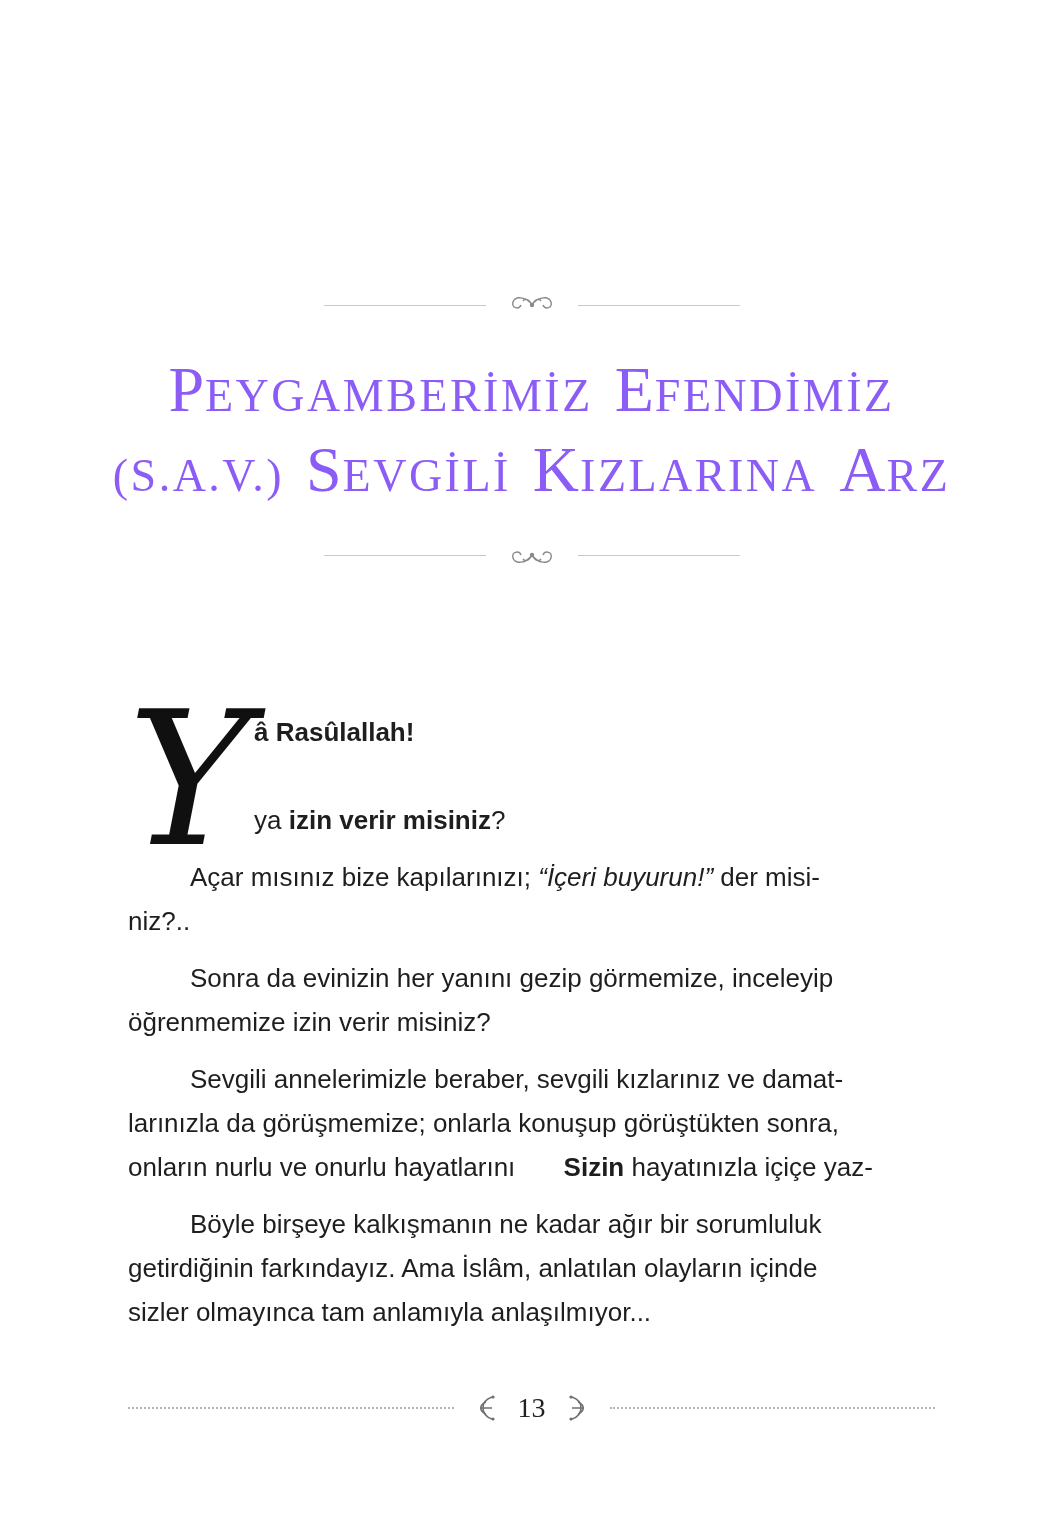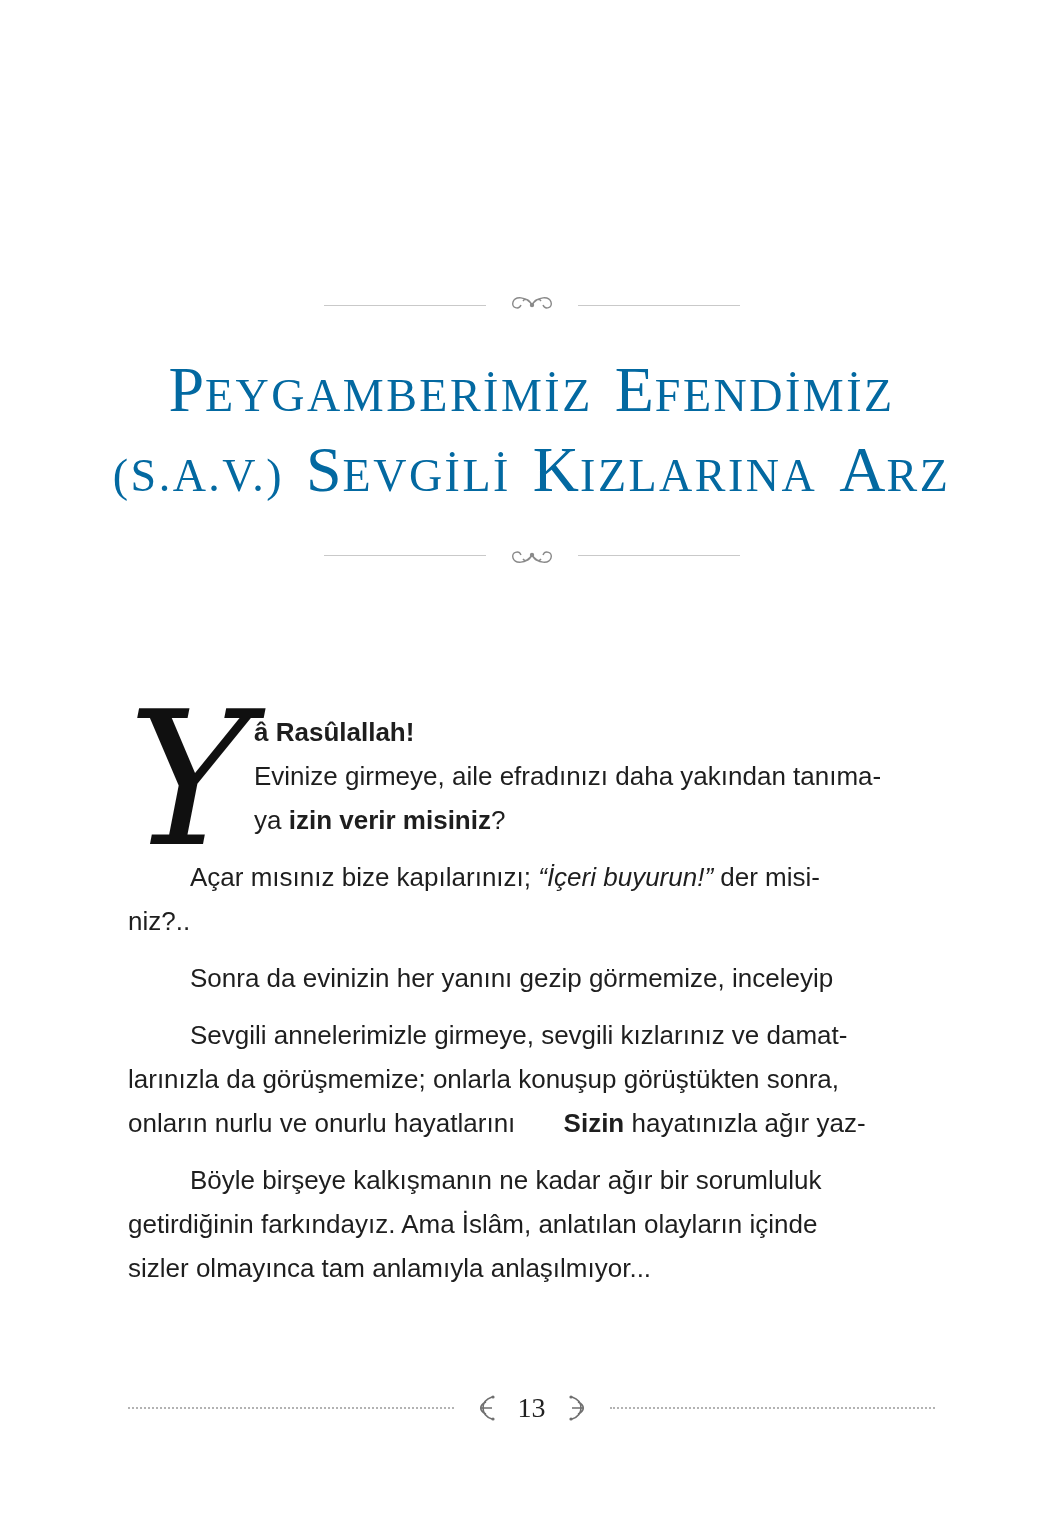--- a/index.html
+++ b/index.html
@@ -20,21 +20,21 @@
     display: flex;
     align-items: center;
     justify-content: center;
     gap: 6px;
   }
   .rule-side { width: 162px; border-top: 1.5px solid #c9c9c9; }
 
   .title-line {
     text-align: center;
     font-family: "Liberation Serif", serif;
-    color: #0369a1;
+    color: #8b5cf6;
     line-height: 1;
     white-space: nowrap;
   }
   .title-line-1 { margin-top: 42px; }
   .title-line-2 { margin-top: 16px; }
   .tseg { margin: 0 11px; }
   .tseg .lead { font-size: 64px; letter-spacing: 1px; }
   .tseg .rest { font-size: 46px; letter-spacing: 2.5px; }
   .rule-bottom-wrap { margin-top: 42px; }
 
@@ -122,24 +122,24 @@
           <circle cx="40" cy="11" r="2.2" fill="#8a8a8a"></circle>
         </svg>
       </span>
       <span class="rule-side"></span>
     </div>
 
   </div>
 
   <div class="content">
     <div>
-        <p class="para"><span class="dropcap">Y</span><span class="run-bold-italic">â Rasûlallah!</span><br><span>Evinize girmeye, aile efradınızı daha yakından tanıma-</span><br><span>ya </span><span class="run-bold-italic">izin verir misiniz</span><span>?</span></p>
+        <p class="para"><span class="dropcap">Y</span><span class="run-bold-italic">â Rasûlallah!</span><br><br><span>ya </span><span class="run-bold-italic">izin verir misiniz</span><span>?</span></p>
         <p class="para indent"><span>Açar mısınız bize kapılarınızı; </span><span class="run-italic">“İçeri buyurun!”</span><span> der misi-</span><br><span>niz?..</span></p>
-        <p class="para indent"><span>Sonra da evinizin her yanını gezip görmemize, inceleyip</span><br></p>
-        <p class="para indent"><span>Sevgili annelerimizle girmeye, sevgili kızlarınız ve damat-</span><br><span>larınızla da görüşmemize; onlarla konuşup görüştükten sonra,</span><br><span>onların nurlu ve onurlu hayatlarını </span><span class="run-bold">Sizin</span><span> hayatınızla ağır yaz-</span><br></p>
+        <p class="para indent"><span>Sonra da evinizin her yanını gezip görmemize, inceleyip</span><br><span>öğrenmemize izin verir misiniz?</span></p>
+        <p class="para indent"><span>Sevgili annelerimizle beraber, sevgili kızlarınız ve damat-</span><br><span>larınızla da görüşmemize; onlarla konuşup görüştükten sonra,</span><br><span>onların nurlu ve onurlu hayatlarını </span><span class="run-bold">Sizin</span><span> hayatınızla içiçe yaz-</span><br></p>
         <p class="para indent"><span>Böyle birşeye kalkışmanın ne kadar ağır bir sorumluluk</span><br><span>getirdiğinin farkındayız. Ama İslâm, anlatılan olayların içinde</span><br><span>sizler olmayınca tam anlamıyla anlaşılmıyor...</span></p>
       </div>
   </div>
 
   <div class="footer">
     <span class="dotline"></span>
     <span class="icon-box">
       <svg width="28" height="30" viewBox="0 0 28 30">
         <path d="M22 4 C10 8 10 22 22 26 M16 9 C9 12 9 18 16 21 M22 15 L11 15" stroke="#6f6f6f" stroke-width="1.6" fill="none"></path>
         <circle cx="23" cy="4" r="1.6" fill="#6f6f6f"></circle>

